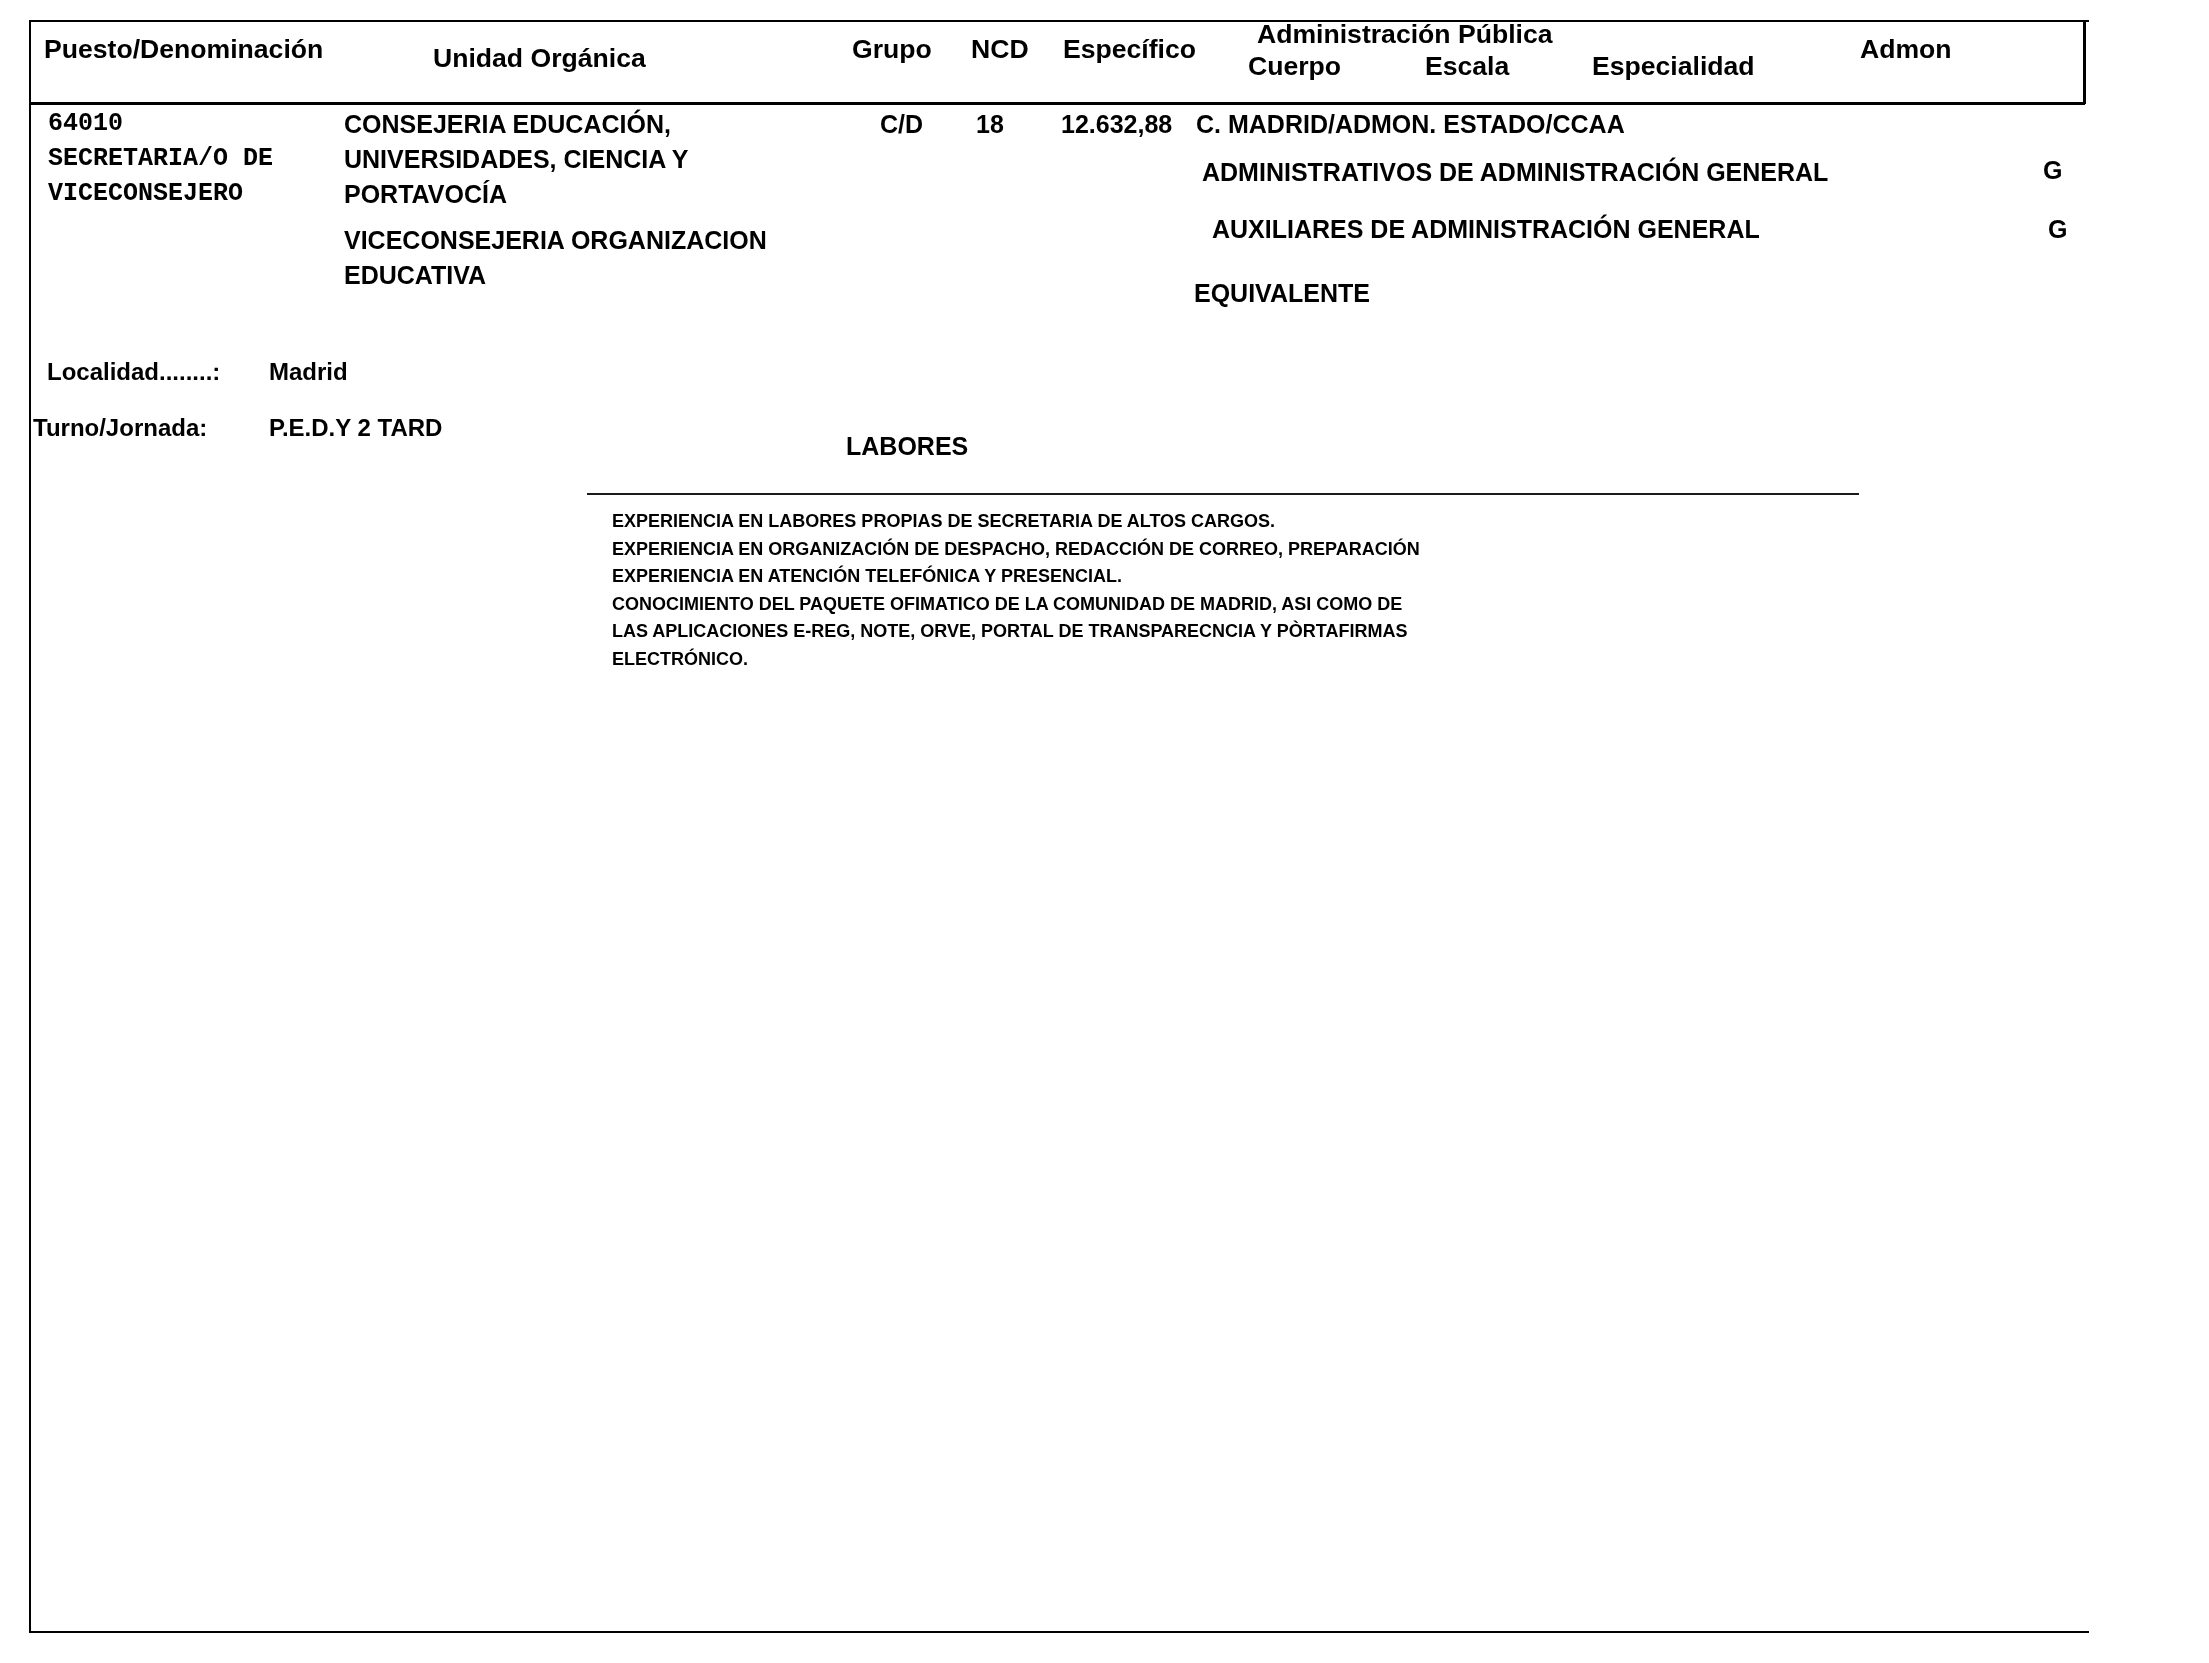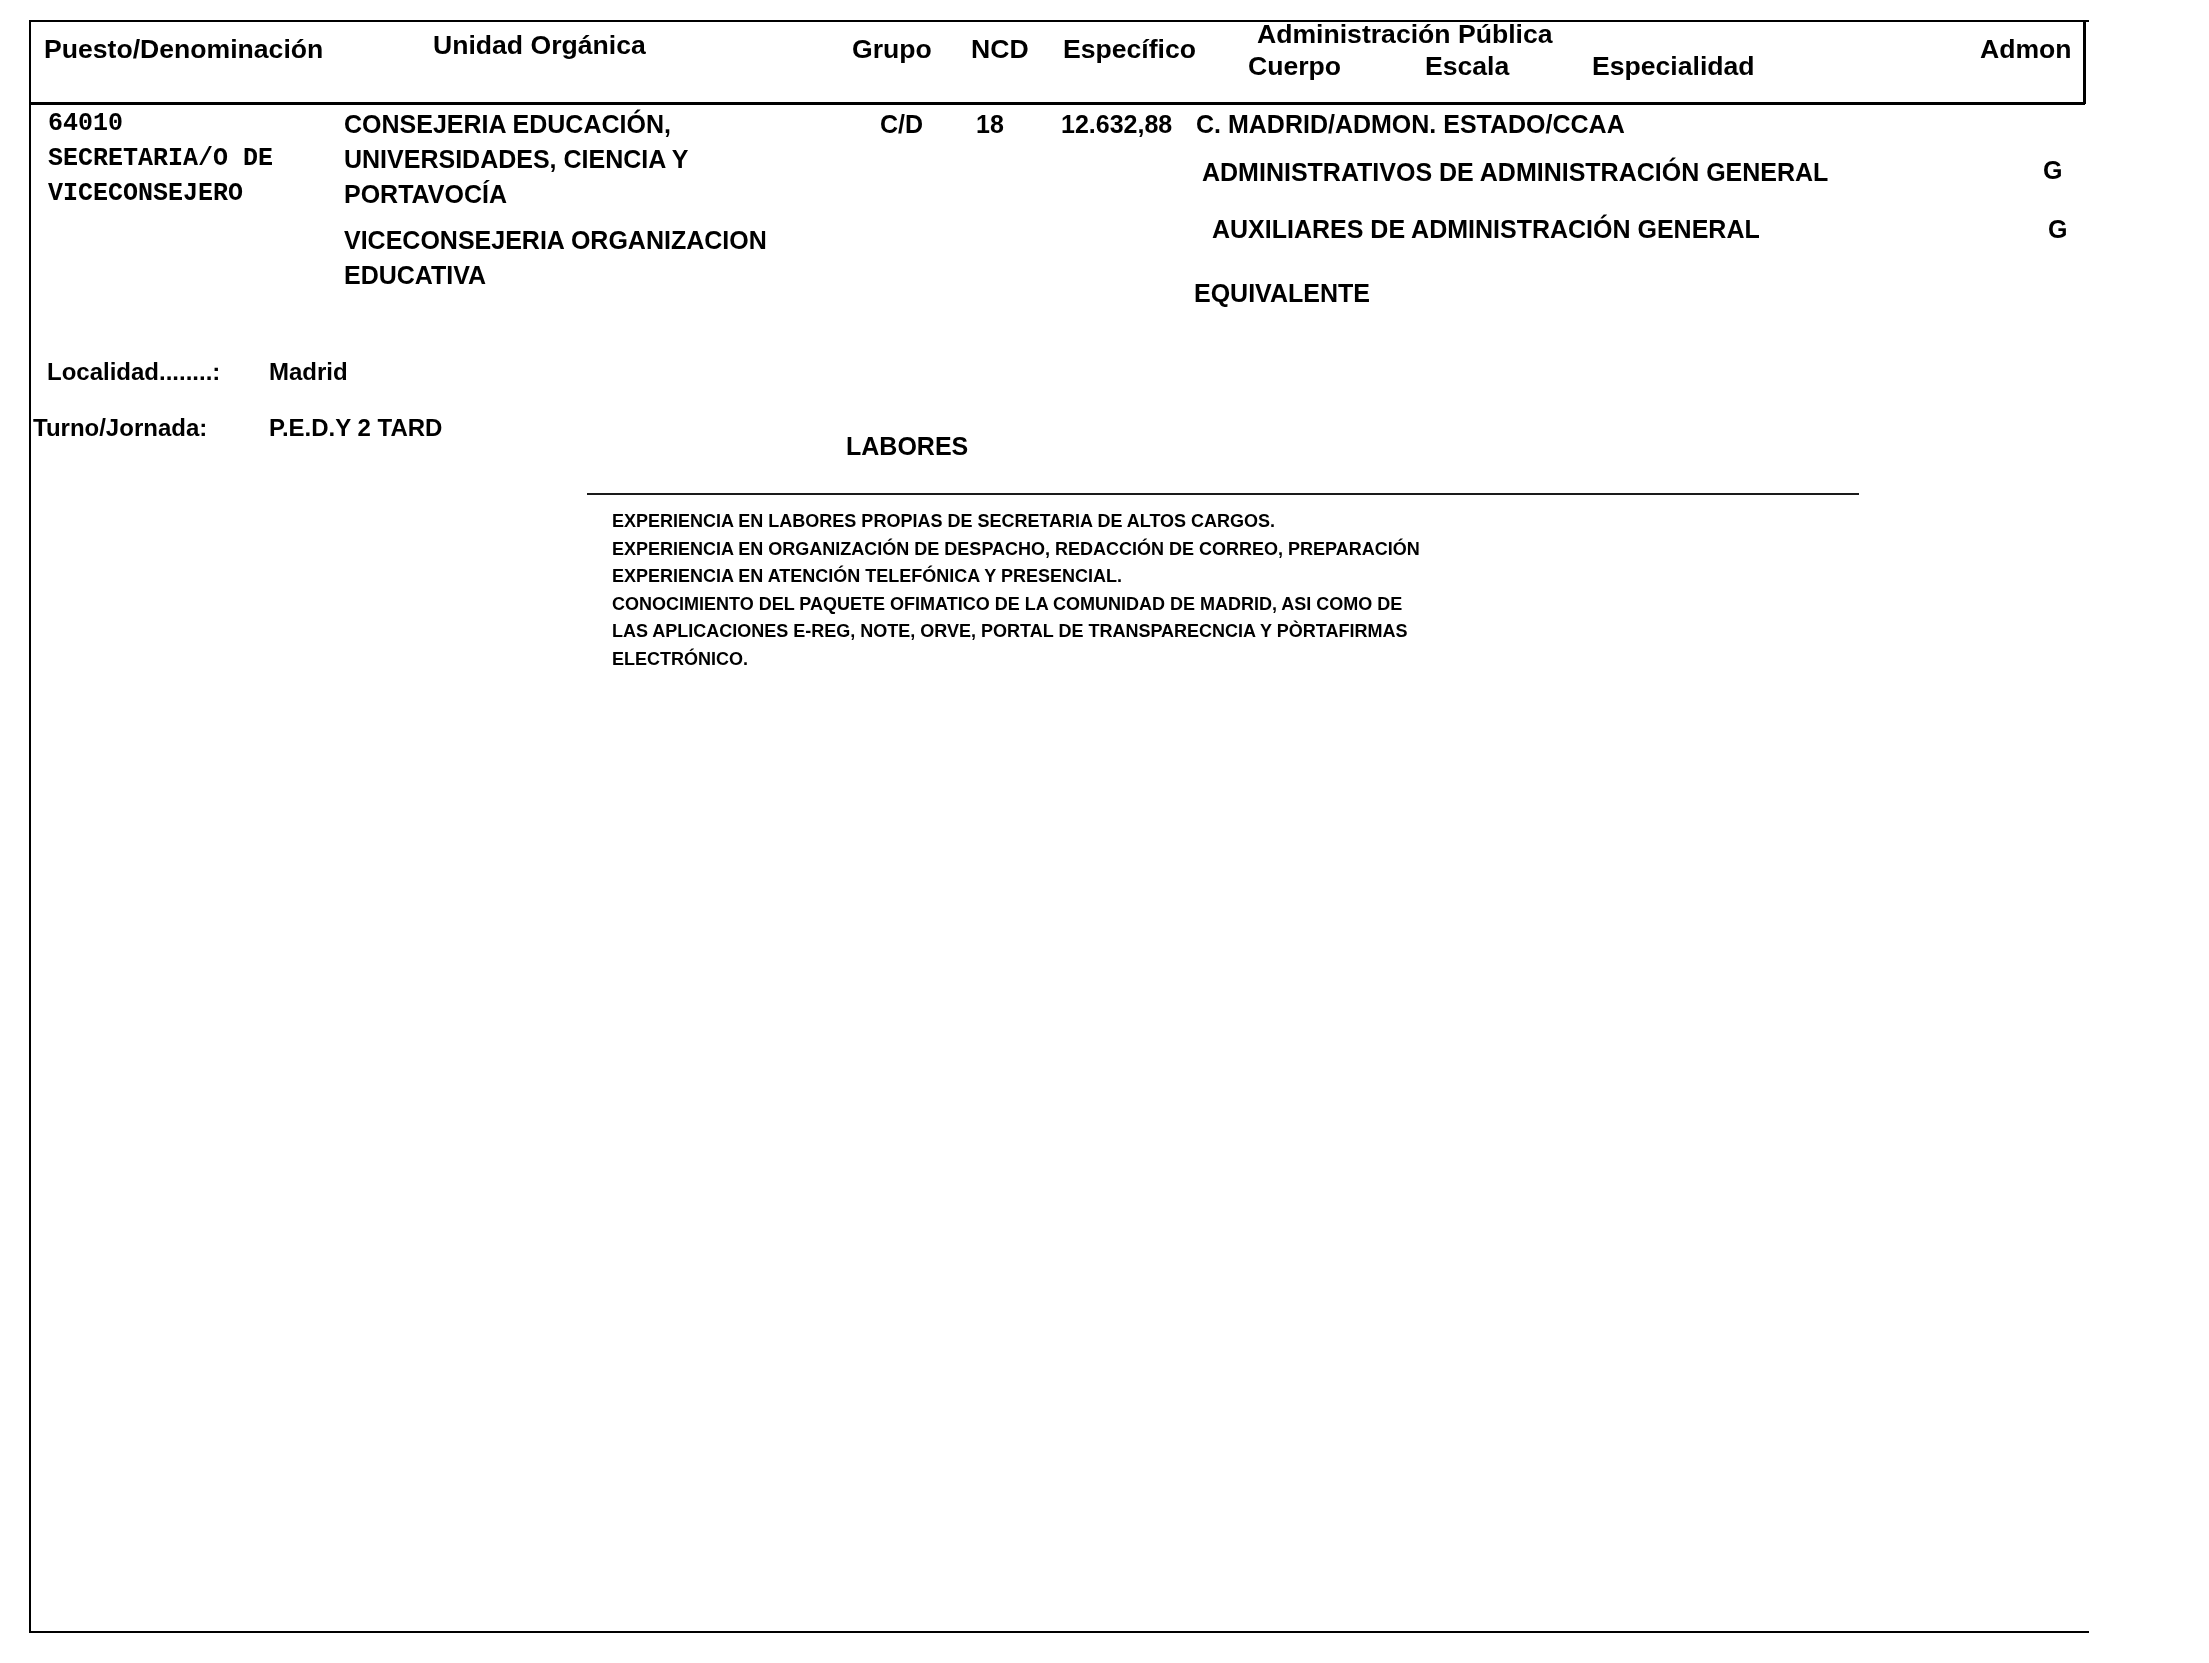--- a/index.html
+++ b/index.html
@@ -55,29 +55,29 @@
 </head>
 <body>
 
 <div class="page">
 
   <div class="outer-border"></div>
   <div class="header-bottom-line"></div>
   <div class="header-right-line"></div>
 
   <div class="abs h-txt" style="left:44px;  top:36px;">Puesto/Denominación</div>
-  <div class="abs h-txt" style="left:433px; top:32px;text-align:right;">Unidad Orgánica</div>
+  <div class="abs h-txt" style="left:433px; top:45px;text-align:right;">Unidad Orgánica</div>
   <div class="abs h-txt" style="left:852px; top:36px;">Grupo</div>
   <div class="abs h-txt" style="left:971px;top:36px;">NCD</div>
   <div class="abs h-txt" style="left:1063px;top:36px;">Específico</div>
   <div class="abs h-txt" style="left:1257px;top:21px;">Administración Pública</div>
   <div class="abs h-txt" style="left:1248px;top:53px;">Cuerpo</div>
   <div class="abs h-txt" style="left:1425px;top:53px;">Escala</div>
   <div class="abs h-txt" style="left:1592px;top:53px;">Especialidad</div>
-  <div class="abs h-txt" style="left:1980px;top:36px;">Admon</div>
+  <div class="abs h-txt" style="left:1860px;top:36px;">Admon</div>
 
   <div class="abs r-blk" style="left:48px; top:106px;font-family:Liberation Mono, monospace;">
     <div>64010</div>
     <div>SECRETARIA/O DE</div>
     <div>VICECONSEJERO</div>
   </div>
 
   <div class="abs r-blk" style="left:344px; top:107px;">
     <div>CONSEJERIA EDUCACIÓN,</div>
     <div>UNIVERSIDADES, CIENCIA Y</div>

